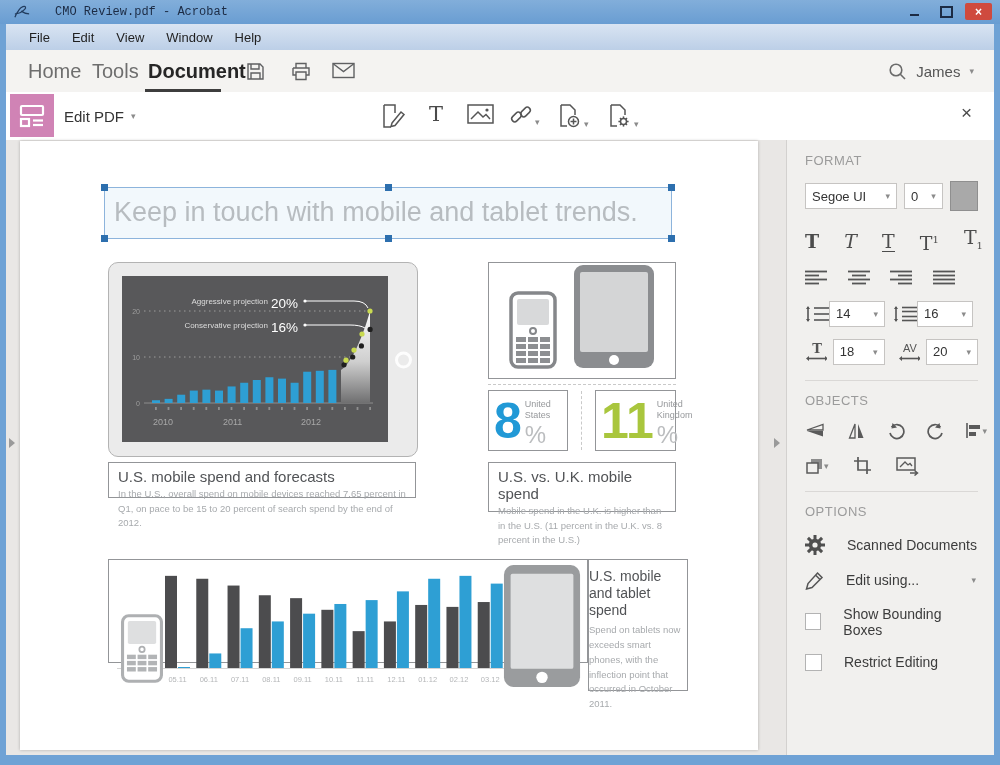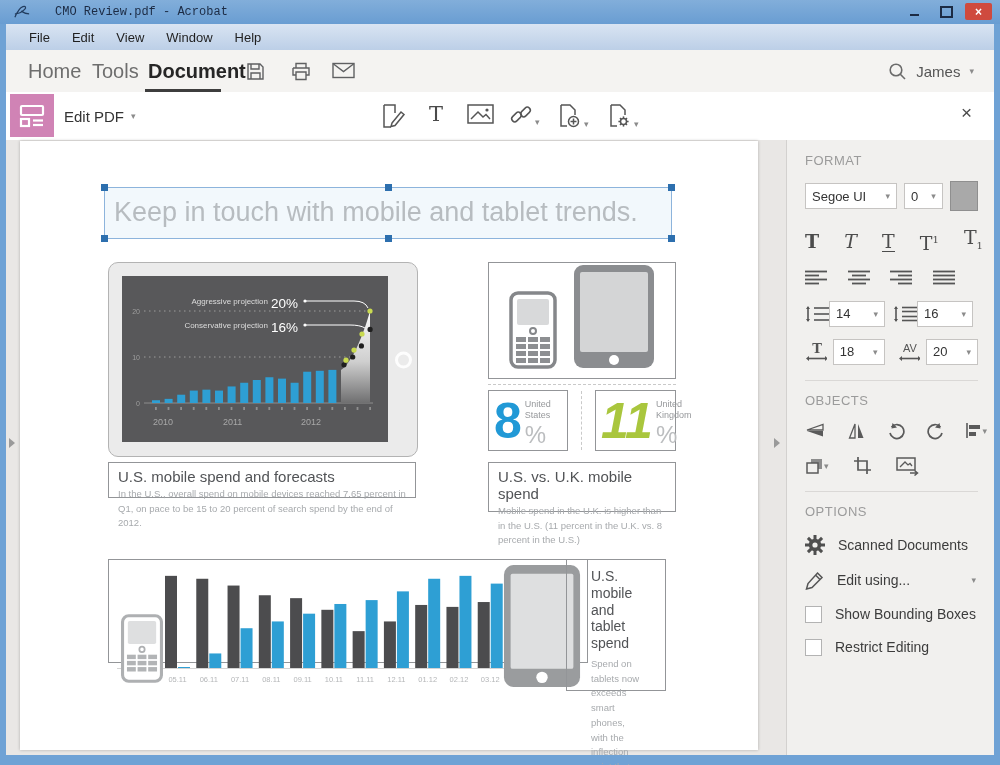--- a/index.html
+++ b/index.html
@@ -54,33 +54,33 @@
   .stat{position:absolute;top:249px;height:61px;border:1px solid #939598;box-sizing:border-box;display:flex;padding:3px 5px;}
   .stat-num{font-size:50px;font-weight:bold;line-height:54px;}
   .stat-right{display:flex;flex-direction:column;justify-content:space-between;padding:5px 0 2px 3px;}
   .stat-label{font-size:9px;color:#96989b;line-height:1.2;}
   .stat-pct{font-size:24px;color:#bbbdbf;line-height:20px;}
   .sep-h{position:absolute;left:468px;top:243px;width:188px;border-top:1px dashed #c9c9c9;}
   .sep-v{position:absolute;left:561px;top:250px;height:59px;border-left:1px dashed #c9c9c9;}
   
   .bottom-box{position:absolute;left:88px;top:418px;width:480px;height:104px;border:1px solid #939598;box-sizing:border-box;}
   .baseline{position:absolute;left:8px;right:8px;top:108px;height:1px;background:#d4d4d4;}
-  .note-box{position:absolute;left:546px;top:418px;width:100px;height:132px;border:1px solid #939598;padding:8px 24px;box-sizing:border-box;}
+  .note-box{position:absolute;left:568px;top:418px;width:100px;height:132px;border:1px solid #939598;padding:8px 0;box-sizing:border-box;}
   .note-h{font-size:14px;color:#515356;line-height:1.2;}
   .note-b{font-size:9.5px;color:#a7aaad;line-height:1.55;margin-top:5px;}
   
   .panel{position:absolute;top:140px;left:786px;right:6px;bottom:10px;background:#f1f0ee;border-left:1px solid #d3d1cf;padding:13px 16px 0 18px;box-sizing:border-box;}
   .p-header{font-size:13px;color:#9b9b9b;letter-spacing:.5px;}
   .row{display:flex;align-items:center;}
   .sel{height:26px;background:#fff;border:1px solid #c6c4c2;display:flex;align-items:center;justify-content:space-between;padding:0 6px;font-size:13px;color:#333;box-sizing:border-box;}
   .swatch{width:30px;height:28px;background:#a9a9a9;border:1px solid #8f8f8f;}
   .tletter{font-family:"DejaVu Serif",serif;font-size:19px;color:#4c4c4c;line-height:20px;}
   .tsmall{font-size:10px;}
   .divider{border:none;border-top:1px solid #dad8d6;margin:15px 0 12px 0;}
-  .opt-row{display:flex;align-items:center;gap:13px;margin-top:16px;position:relative;}
+  .opt-row{display:flex;align-items:center;gap:22px;margin-top:16px;position:relative;}
   .opt-label{font-size:14px;color:#3c3c3c;}
   .checkbox{width:15px;height:15px;background:#fff;border:1px solid #b3b3b3;}
 </style>
 </head>
 <body>
 
 <div class="win">
 
   <div class="titlebar">
     <svg class="acro-logo" viewBox="0 0 18 14">
@@ -322,21 +322,21 @@
       <div class="sep-v"></div>
 
       <div class="stat" style="left:468px;width:80px;border:1px solid #939598">
         <div class="stat-num" id="stat0-num" style="color: rgb(33, 153, 214);">8</div>
         <div class="stat-right">
           <div class="stat-label"><span>United</span><br><span>States</span></div>
           <div class="stat-pct">%</div>
         </div>
       </div>
       <div class="stat" style="left:575px;width:81px;border:1px solid #939598">
-        <div class="stat-num" id="stat1-num" style="color: rgb(169, 198, 61); font-style: italic;">11</div>
+        <div class="stat-num" id="stat1-num" style="color: rgb(169, 198, 61);">11</div>
         <div class="stat-right">
           <div class="stat-label"><span>United</span><br><span>Kingdom</span></div>
           <div class="stat-pct">%</div>
         </div>
       </div>
 
       <div class="caption-box" style="left:468px;top:321px;width:188px;height:50px">
         <div class="cap-h">U.S. vs. U.K. mobile spend</div>
         <div class="cap-b">Mobile spend in the U.K. is higher than in the U.S. (11 percent in the U.K. vs. 8 percent in the U.S.)</div>
       </div>

